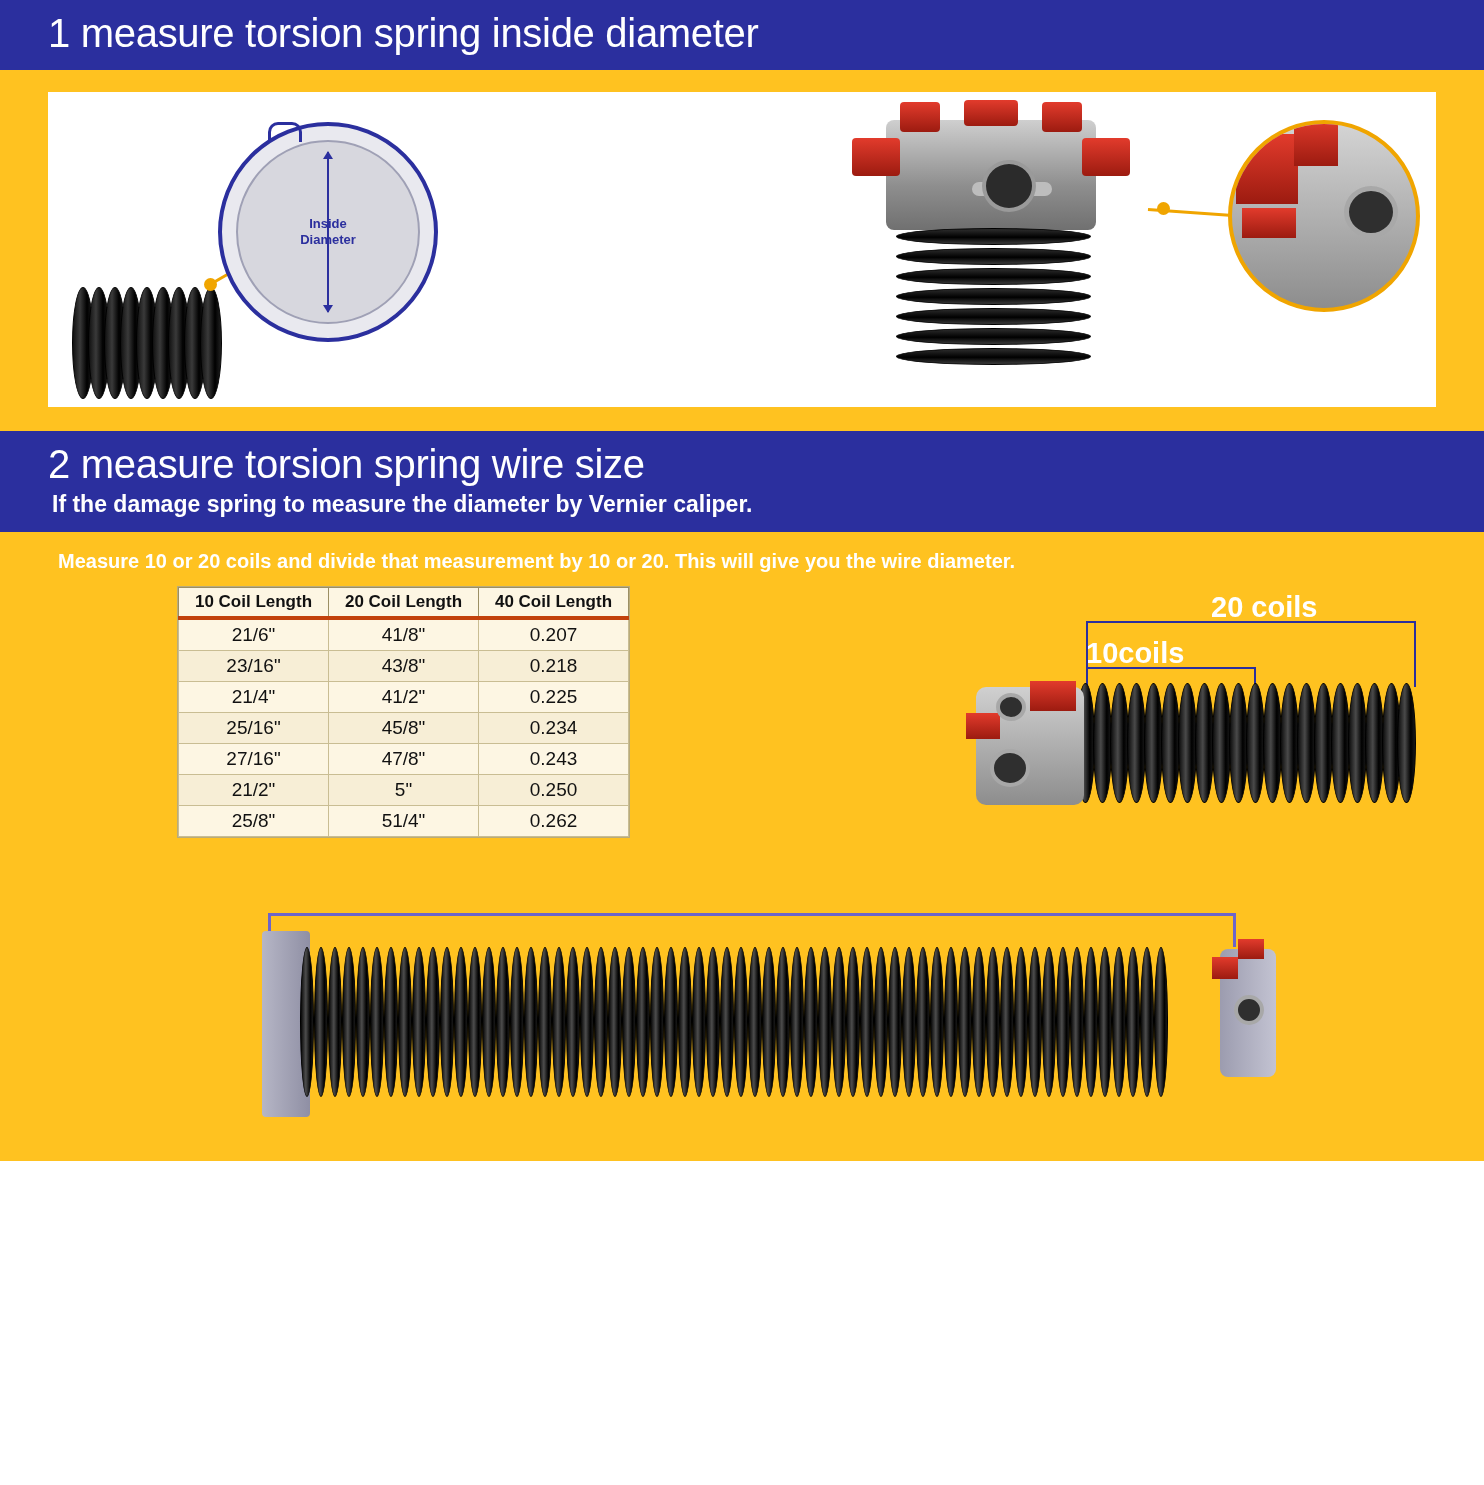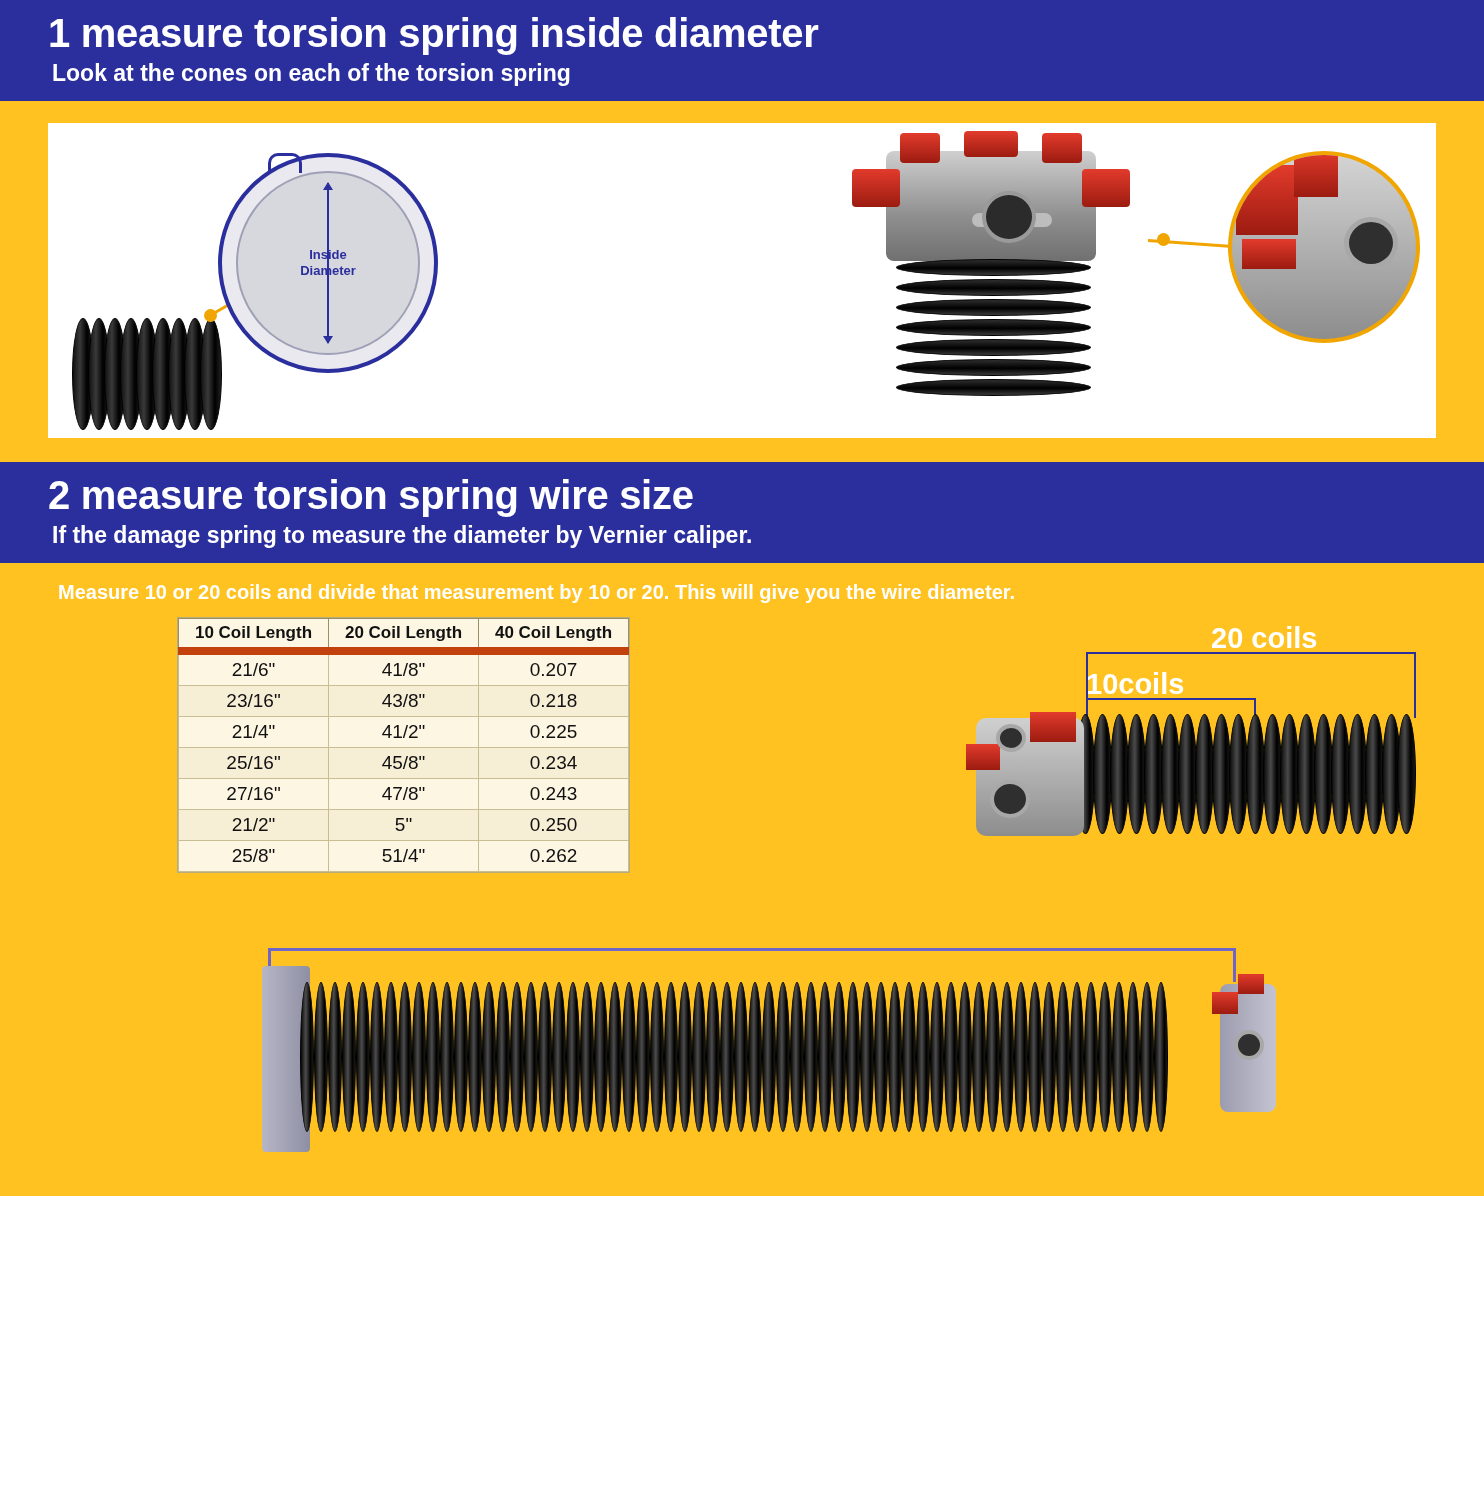--- a/index.html
+++ b/index.html
@@ -18,21 +18,21 @@
     margin:0; font-size:56px; font-weight:bold; color:#2b2f9e;
     letter-spacing:-0.5px; line-height:1.1;
   }
   .header h2 {
     margin:6px 0 0 0; font-size:28px; font-weight:bold; color:#2b2f9e;
   }
 
   
   .stepbar { background:#2b2f9e; color:#fff; padding:10px 0 14px 0; }
   .stepbar .title {
-    font-size:40px; font-weight:bold; padding-left:48px; line-height:1.15;
+    font-size:40px; font-weight:normal; padding-left:48px; line-height:1.15;
     letter-spacing:-0.3px;
   }
   .stepbar .sub {
     font-size:23px; font-weight:bold; padding-left:52px; margin-top:4px;
   }
 
   
   .yellow { background:#ffc220; }
 
   
@@ -138,21 +138,21 @@
   }
   .sec2-body { display:flex; align-items:flex-start; padding:0 48px; }
   table.coils {
     border-collapse:collapse; margin-left:130px; background:#fdf6e3;
     box-shadow:0 0 0 1px #b9ab7a;
   }
   table.coils th {
     background:#fdf6e3; color:#111; font-size:17px; font-weight:bold;
     border:1px solid #9c8f63; padding:4px 10px; white-space:nowrap;
   }
-  table.coils thead tr th { border-bottom:8px solid #c2410c;margin-top:45px; }
+  table.coils thead tr th { border-bottom:4px solid #c2410c;margin-top:45px; }
   table.coils td {
     border:1px solid #c9bd93; padding:4px 10px; text-align:center;
     font-size:19px; color:#111; background:#fdf6e3; min-width:150px;
   }
   table.coils tbody tr:nth-child(even) td { background:#f7eed6; }
 
   .coil-illus { position:relative; margin-left:auto; width:470px; height:235px; }
   .coil-illus .lbl {
     position:absolute; color:#ffffff; font-weight:bold; font-size:29px;
   }
@@ -222,21 +222,20 @@
   }
 </style>
 </head>
 <body>
 
 <div class="page">
 
 
   <div class="stepbar">
     <div class="title">1 measure torsion spring inside diameter</div>
-    <div class="sub">Look at the cones on each of the torsion spring</div>
   </div>
 
   <div class="yellow sec1">
     <div class="whitebox">
 
       <div class="coil-left">
         <div class="c" style="left:0px"></div>
           <div class="c" style="left:16px"></div>
         <div class="c" style="left:32px"></div>
           <div class="c" style="left:48px"></div>

